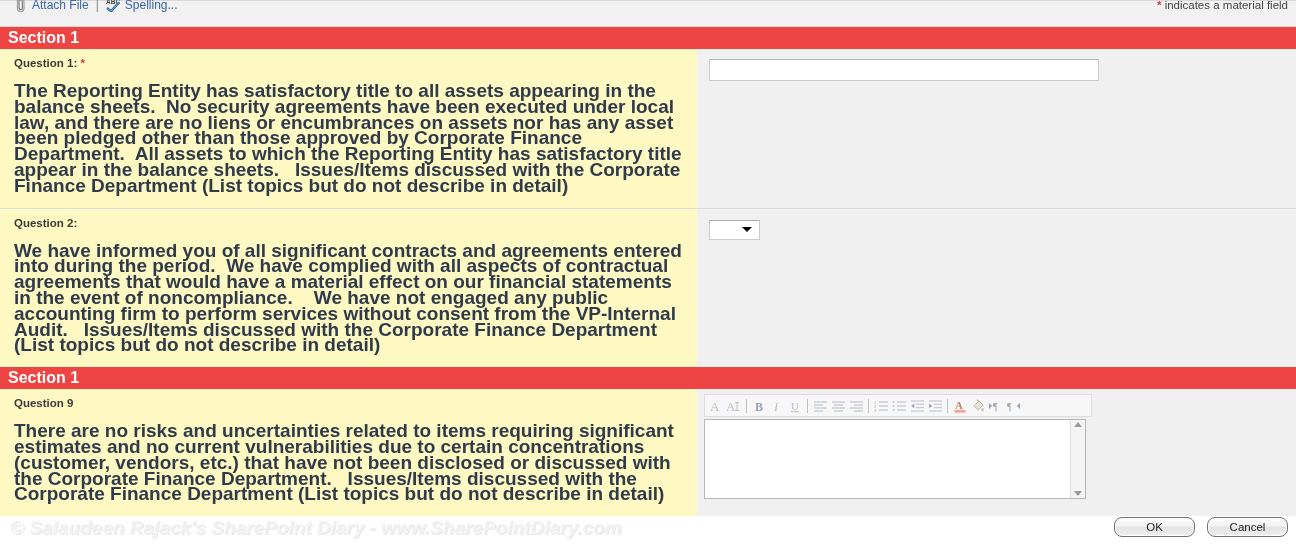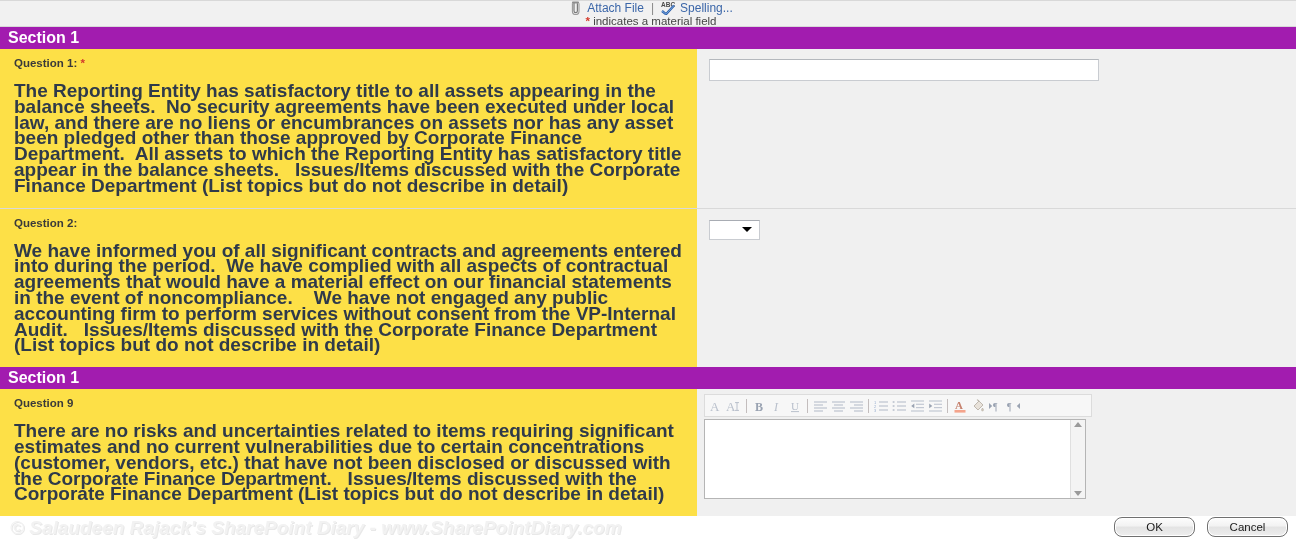--- a/index.html
+++ b/index.html
@@ -22,21 +22,20 @@
   .toolbar {
     height: 27px;
     background: #f1f1f1;
     border-top: 1px solid #d8d8d8;
     border-bottom: 1px solid #d8d8d8;
     display: flex;
     align-items: center;
     justify-content: space-between;
     padding: 0 8px 17px 14px;
     box-sizing: border-box;
-    flex-direction: column;
   }
   .toolbar-left {
     display: flex;
     align-items: center;
     gap: 0px;
     white-space: nowrap;
   }
   .tb-link {
     color: #3b66a8;
     font-size: 12px;
@@ -68,41 +67,41 @@
   }
   .required-note {
     font-size: 11.5px;
     color: #444;
     white-space: nowrap;
   }
   .required-note .star { color: #d33a2c; font-weight: bold; }
 
   
   .section-bar {
-    background: #a21caf;
+    background: #ef4444;
     color: #ffffff;
     font-size: 16px;
     font-weight: bold;
     height: 22px;
     line-height: 22px;
     padding-left: 8px;
     box-sizing: border-box;
     letter-spacing: 0px;
     width: 100%;
   }
 
   
   .form-table {
     width: 100%;
     border-collapse: collapse;
     table-layout: fixed;
   }
   .col-label {
     width: 697px;
-    background: #fde047;
+    background: #fef9c3;
     vertical-align: top;
     padding: 0;
   }
   .col-field {
     background: #f0f0f0;
     vertical-align: top;
     padding: 0;
   }
   .row-sep td {
     border-top: 1px solid #d9d9d9;

